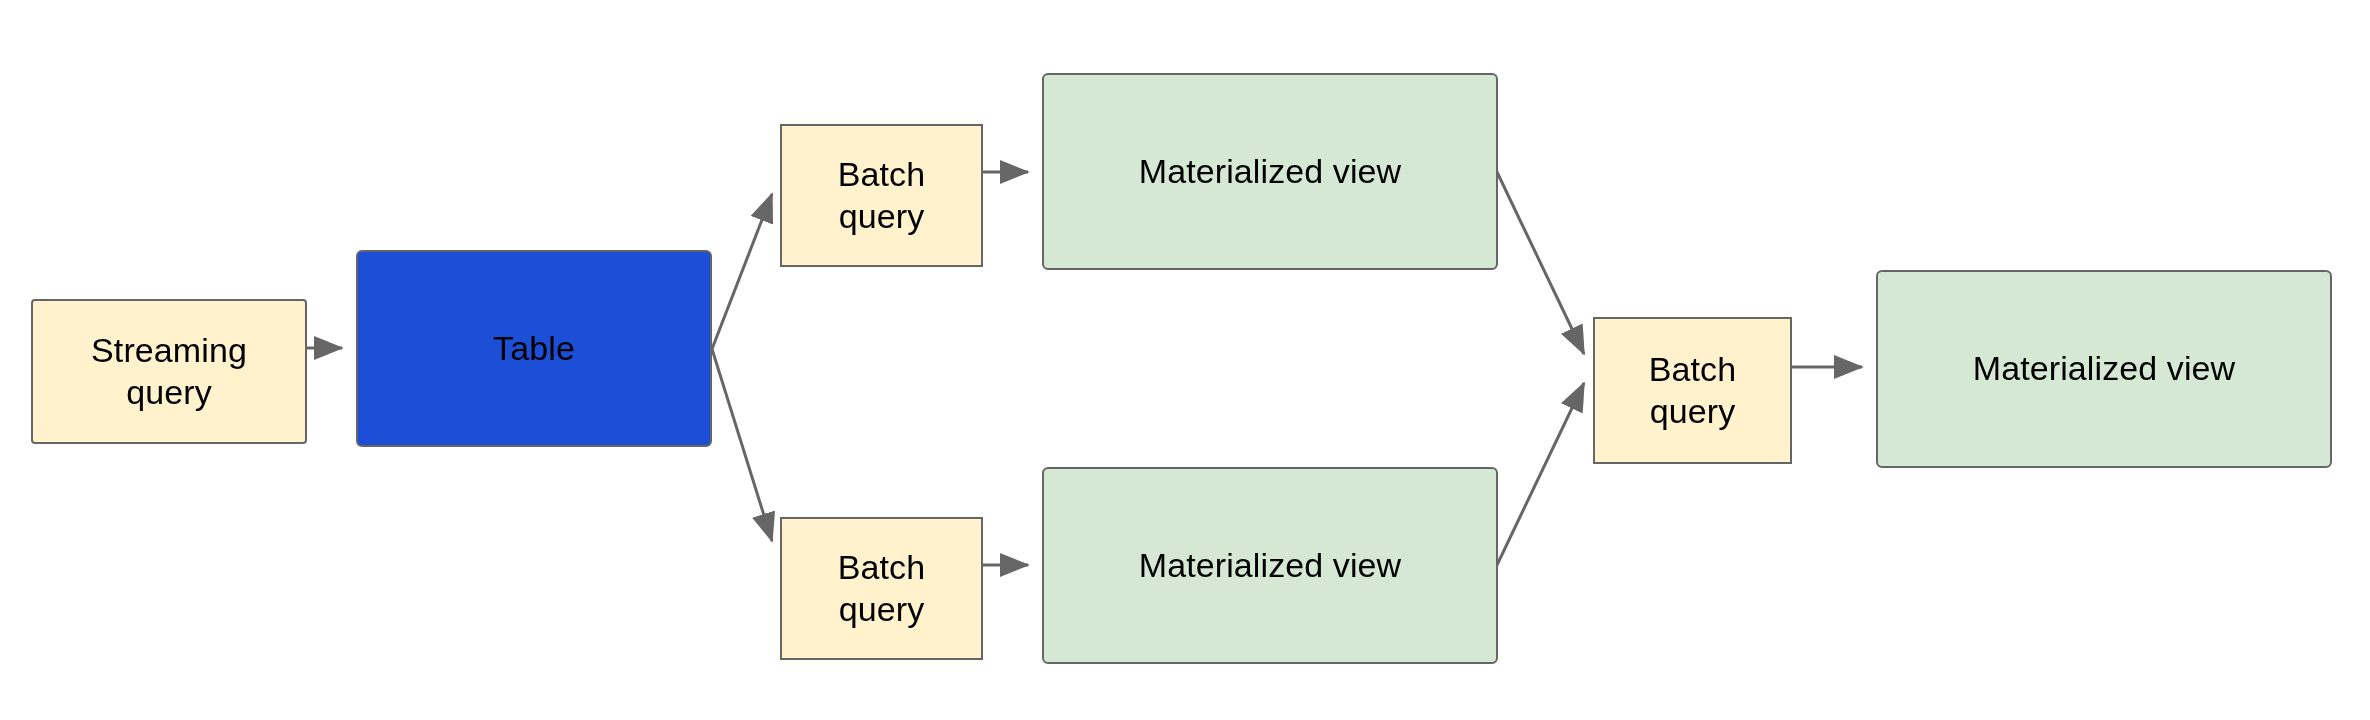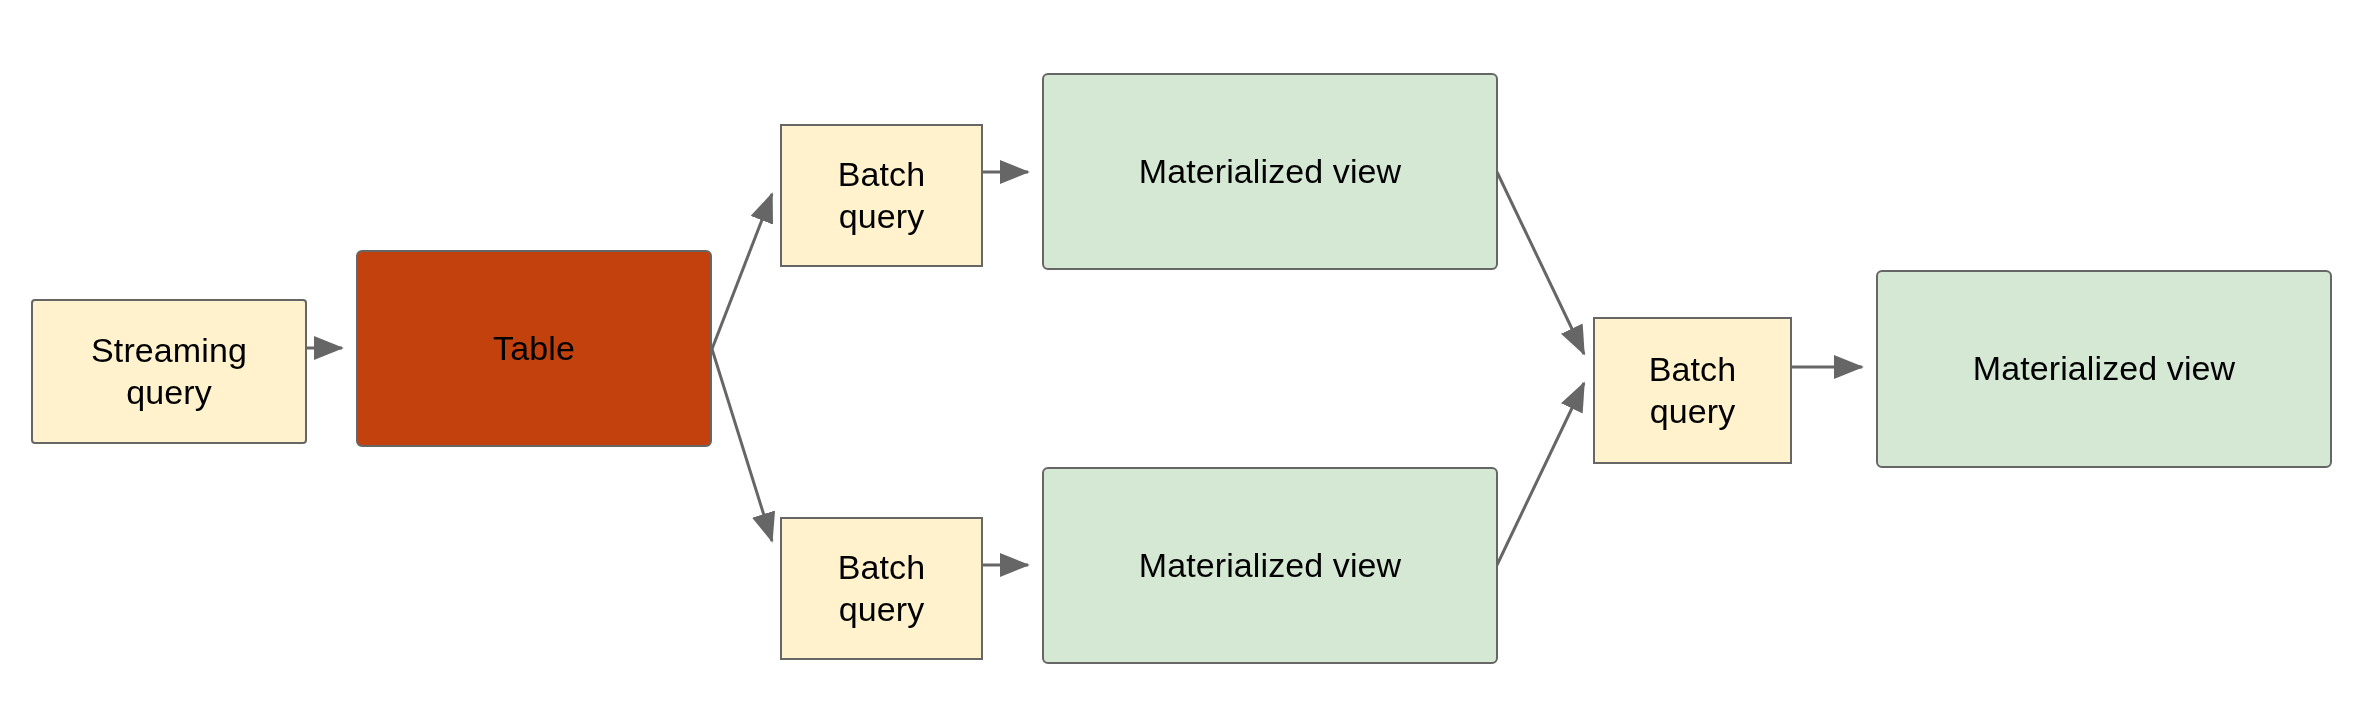--- a/index.html
+++ b/index.html
@@ -85,21 +85,21 @@
     <g>
       <line x1="1792" y1="367" x2="1862" y2="367" stroke="#666666" stroke-width="3" marker-end="url(#arrowhead)"></line>
     </g>
   </svg>
 
   <div class="node process" id="n-streaming-query" style="left: 31px; top: 275px; width: 276px; height: 145px; background: rgb(255, 242, 204); border-radius: 4px; border-color: rgb(102, 102, 102);">
     <span class="label">Streaming
 query</span>
   </div>
 
-  <div class="node store" id="n-table" style="left: 356px; top: 250px; width: 356px; height: 197px; background: #c2410c; border-color: rgb(102, 102, 102);">
+  <div class="node store" id="n-table" style="left: 356px; top: 250px; width: 356px; height: 197px; background: #1d4ed8; border-color: rgb(102, 102, 102);">
     <span class="label">Table</span>
   </div>
 
   <div class="node process" id="n-batch-query-top" style="left: 780px; top: 100px; width: 203px; height: 143px; background: rgb(255, 242, 204); border-radius: 0px; border-color: rgb(102, 102, 102);">
     <span class="label">Batch
 query</span>
   </div>
 
   <div class="node store" id="n-materialized-view-top" style="left: 1042px; top: 73px; width: 456px; height: 197px; background: rgb(213, 232, 212); border-color: rgb(102, 102, 102);">
     <span class="label">Materialized view</span>

